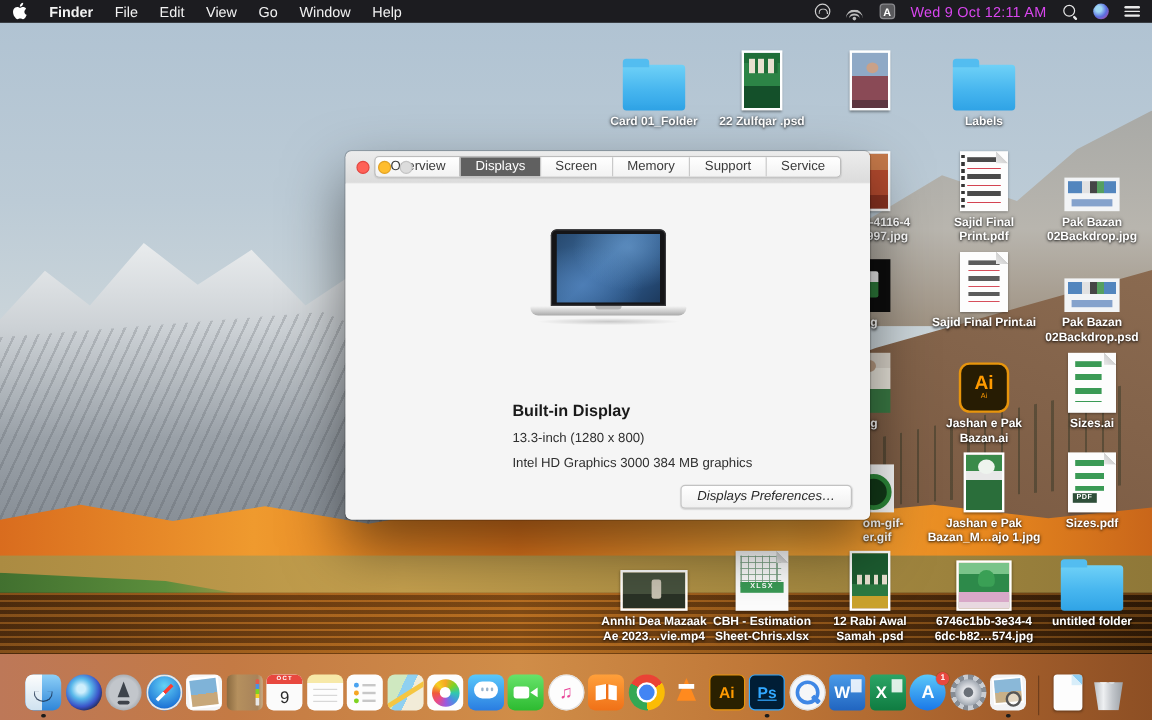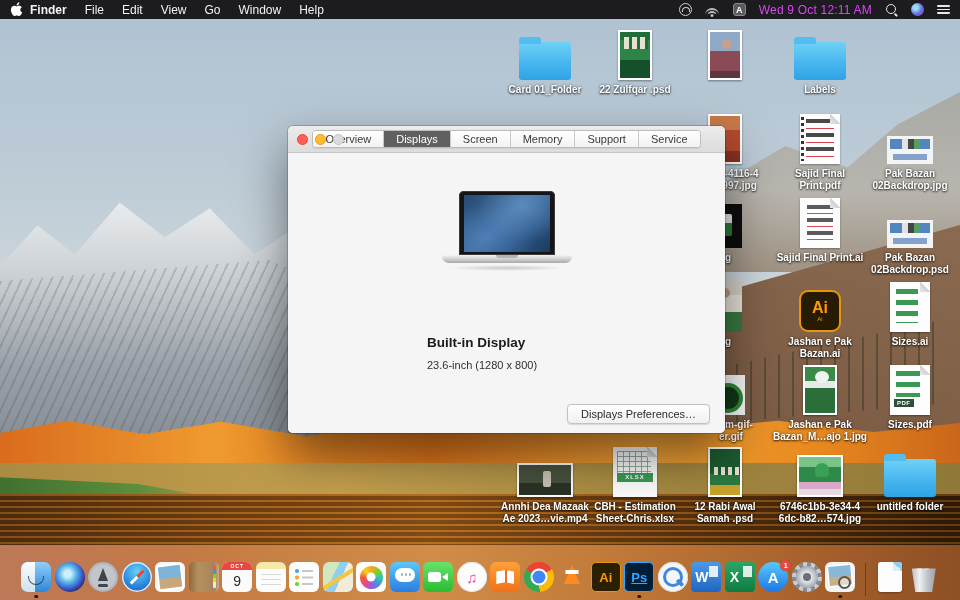--- a/index.html
+++ b/index.html
@@ -36,21 +36,21 @@
     background:linear-gradient(90deg,#5a3410 0%,#8a4f16 25%,#a4611c 45%,#6a3c10 70%,#2e1a06 100%); }
   .lake-streaks { position:absolute; left:0; top:494px; width:100%; height:66px; opacity:.55;
     background:repeating-linear-gradient(180deg,rgba(240,150,50,.5) 0 2px,rgba(40,20,5,.55) 2px 6px); }
   .dock-strip { position:absolute; left:0; top:545px; width:100%; height:55px;
     background:linear-gradient(90deg,#bd7858,#c47a44 20%,#d08d48 45%,#c07838 65%,#a6602c 85%,#8d4f24); }
 
   
   .menubar { position:absolute; left:0; top:0; width:100%; height:19px; z-index:50;
     background:rgba(23,23,26,.97); display:flex; align-items:center; color:#fff;
     font-size:12px; padding:0 10px; }
-  .mb-left { display:flex; align-items:center; gap:7px; }
+  .mb-left { display:flex; align-items:center; gap:18px; }
   .mb-apple { width:13px; height:15px; display:flex; align-items:center; }
   .mb-item { color:#f2f2f2; }
   .mb-item.bold { font-weight:bold; }
   .mb-right { margin-left:auto; display:flex; align-items:center; gap:13px; }
   .cc-icon { width:13px; height:13px; border:1.5px solid #cfcfcf; border-radius:50%; position:relative; }
   .cc-icon::before { content:""; position:absolute; left:2px; top:3px; width:6px; height:4px;
     border:1.5px solid #cfcfcf; border-bottom:none; border-radius:6px 6px 0 0; }
   .wifi-icon { width:15px; height:11px; position:relative; opacity:.85; }
   .wifi-icon i { position:absolute; left:50%; transform:translateX(-50%); border:solid #d8d8d8;
     border-width:2px 2px 0 0; border-radius:0; display:block; }
@@ -64,21 +64,21 @@
   .search-icon::before { content:""; position:absolute; left:1px; top:1px; width:8px; height:8px;
     border:1.6px solid #e8e8e8; border-radius:50%; }
   .search-icon::after { content:""; position:absolute; right:0px; bottom:0px; width:4px; height:1.7px;
     background:#e8e8e8; transform:rotate(45deg); border-radius:1px; }
   .siri-icon { width:13px; height:13px; border-radius:50%;
     background:radial-gradient(circle at 35% 35%,#9fd7f2 0 20%,#5a6ee0 55%,#b44a9e 90%); }
   .nc-icon { width:13px; height:11px; display:flex; flex-direction:column; justify-content:space-between; padding:1px 0; }
   .nc-icon i { display:block; height:1.6px; background:#e8e8e8; border-radius:1px; }
 
   
-  .desktop { position:absolute; inset:0; z-index:5; }
+  .desktop { position:absolute; inset:0; z-index:5;margin-top:12px; }
   .d-icon { position:absolute; width:84px; display:flex; flex-direction:column; align-items:center; cursor:default; }
   .di-art { height:52px; display:flex; align-items:flex-end; justify-content:center; }
   .di-label { margin-top:4px; font-size:10px; font-weight:600; color:#fff; text-align:center;
     line-height:12px; white-space:pre-line; width:104px; text-shadow:0 1px 2px rgba(0,0,0,.75),0 0 3px rgba(0,0,0,.5); }
   .d-icon.cut .di-label { text-align:left; width:70px; margin-left:58px; }
 
   .art { position:relative; }
   .k-folder { width:52px; height:38px; border-radius:3px;
     background:linear-gradient(180deg,#6fd1f7 0%,#47b6ef 55%,#2fa3e6 100%); }
   .k-folder::before { content:""; position:absolute; left:0; top:-5px; width:22px; height:7px;
@@ -179,21 +179,21 @@
     width:22px; height:3px; background:#b5b5b5; border-radius:0 0 4px 4px; }
   .laptop .shadow { width:120px; height:6px; margin:2px auto 0; border-radius:50%;
     background:radial-gradient(ellipse,rgba(0,0,0,.18),transparent 70%); }
 
   .disp-text { position:absolute; left:139px; top:182px; }
   .disp-title { font-size:13.5px; font-weight:bold; color:#1a1a1a; }
   .disp-line { font-size:11px; color:#2f2f2f; margin-top:9px; }
   .prefs-btn { position:absolute; right:15px; bottom:9px; height:20px; padding:0 13px;
     font-size:11px; color:#2a2a2a; background:linear-gradient(180deg,#ffffff,#f0f0f0);
     border:1px solid #c2c2c2; border-radius:4px; box-shadow:0 .5px 1px rgba(0,0,0,.12); cursor:default;
-    display:flex; align-items:center; font-family:inherit; }
+    display:flex; align-items:center; font-family:inherit;font-style:italic; }
 
   
   .dock { position:absolute; left:0; bottom:0; width:100%; height:40px; z-index:40;
     display:flex; align-items:flex-end; justify-content:center; gap:3.5px; padding-bottom:2px; }
   .dock-item { position:relative; width:30px; height:36px; display:flex; justify-content:center; }
   .dk { width:30px; height:30px; position:relative; overflow:hidden; }
   .run-dot { position:absolute; bottom:0px; left:50%; transform:translateX(-50%);
     width:3.5px; height:3.5px; border-radius:50%; background:#1c1c1c; }
   .dock-divider { width:1px; height:33px; background:rgba(40,20,10,.4); margin:0 6px; align-self:flex-end; margin-bottom:2px; }
   .dk-glyph { position:absolute; inset:0; display:flex; align-items:center; justify-content:center;
@@ -488,21 +488,22 @@
   <div class="win-body">
     <div class="laptop">
       <div class="screen">
           <div class="display"></div>
         </div>
       <div class="base"></div>
       <div class="shadow"></div>
     </div>
     <div class="disp-text">
       <div class="disp-title">Built-in Display</div>
-      <div class="disp-line">23.6-inch (1280 x 800)</div>
+      <div class="disp-line">13.3-inch (1280 x 800)</div>
+      <div class="disp-line">Intel HD Graphics 3000 384 MB graphics</div>
     </div>
     <button class="prefs-btn">Displays Preferences…</button>
   </div>
 </div>
 
 <div class="menubar">
   <div class="mb-left">
     <span class="mb-apple">
       <svg width="13" height="15" viewBox="0 0 14 17">
           <path fill="#ffffff" d="M11.3 9c0-2 1.6-3 1.7-3.1-.9-1.4-2.4-1.6-2.9-1.6-1.2-.1-2.4.7-3 .7-.6 0-1.6-.7-2.6-.7C3.2 4.4 2 5.1 1.3 6.2-.1 8.5.9 12 2.3 13.9c.7 1 1.5 2 2.5 2 1 0 1.4-.6 2.6-.6 1.2 0 1.5.6 2.6.6 1.1 0 1.8-1 2.4-1.9.8-1.1 1.1-2.2 1.1-2.3-.1 0-2.2-.8-2.2-2.7zM9.4 2.9c.5-.7.9-1.6.8-2.5-.8 0-1.7.5-2.3 1.2-.5.6-.9 1.5-.8 2.4.9.1 1.8-.4 2.3-1.1z"></path>

